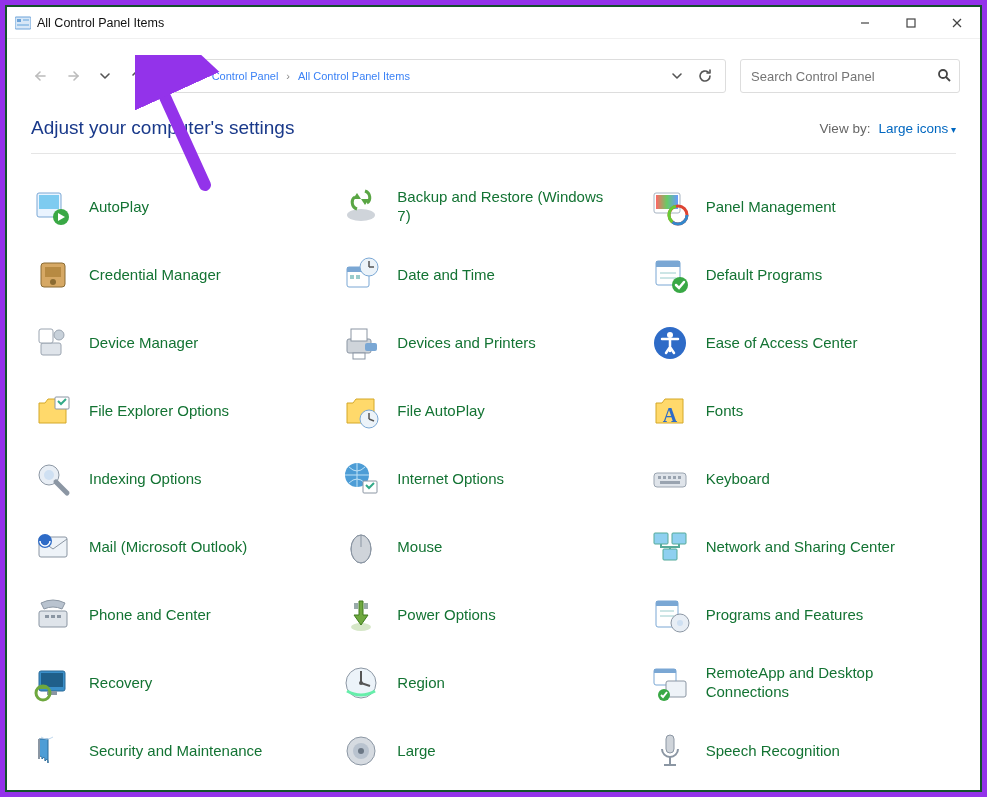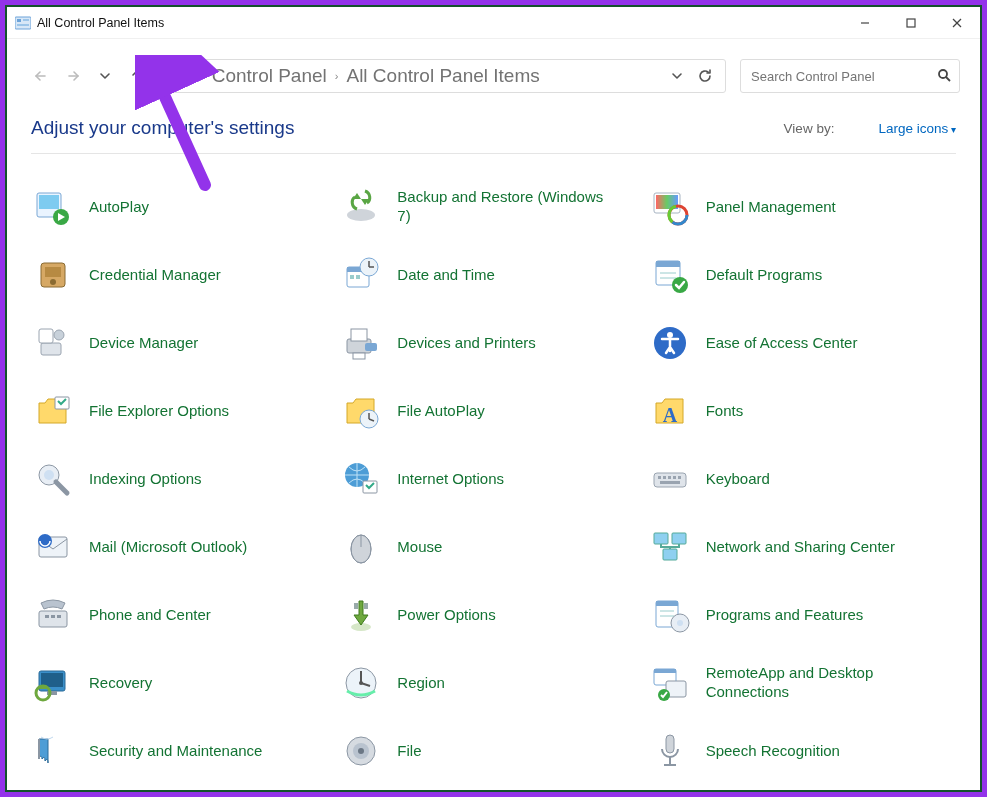--- a/index.html
+++ b/index.html
@@ -13,34 +13,34 @@
   .titlebar .spacer { flex:1; }
   .winbtn { width:46px; height:32px; display:flex; align-items:center; justify-content:center; color:#333; }
   .winbtn svg { width:10px; height:10px; stroke:#444; fill:none; stroke-width:1.2;}
   
   .navrow { display:flex; align-items:center; padding:20px 20px 14px 20px; gap:4px; }
   .navbtn { width:28px; height:28px; display:flex; align-items:center; justify-content:center; color:#666; border-radius:3px; }
   .navbtn svg { width:16px; height:16px; stroke:#555; fill:none; stroke-width:1.6; stroke-linecap:round; stroke-linejoin:round;}
   .navbtn.disabled svg { stroke:#bbb; }
   .addrbar { flex:1; display:flex; align-items:center; height:34px; border:1px solid #ddd; border-radius:3px; margin:0 10px; padding:0 6px 0 4px; background:#fff; }
   .addrbar .mini-icon { width:18px; height:18px; margin:0 6px 0 4px; }
-  .addrbar .crumb { padding:4px 6px; color:#737373; font-size:19px;}
+  .addrbar .crumb { padding:4px 6px; color:#3b82f6; font-size:11px;}
   .addrbar .sep { color:#888; padding:0 2px; font-size:11px;}
   .addrbar .grow { flex:1; }
   .addrbar .addrbtn { width:28px; height:28px; display:flex; align-items:center; justify-content:center; }
   .addrbar .addrbtn svg { width:14px; height:14px; stroke:#555; fill:none; stroke-width:1.6; stroke-linecap:round; stroke-linejoin:round;}
   .searchbox { width:220px; height:34px; border:1px solid #ddd; border-radius:3px; display:flex; align-items:center; padding:0 8px; }
   .searchbox input { border:none; outline:none; flex:1; font-size:13px; color:#be185d; background:transparent;}
   .searchbox svg { width:14px; height:14px; stroke:#444; fill:none; stroke-width:1.8;}
   
   .headerrow { display:flex; align-items:center; padding:10px 24px 14px 24px; }
   .headerrow .adjust { font-size:19px; color:#19398a; }
   .headerrow .spacer { flex:1; }
   .headerrow .viewby { color:#666; font-size:13.5px; margin-right:8px;margin-left:48px;}
-  .headerrow .viewmode { color:#0067c0; font-size:13.5px;margin-left:36px;}
+  .headerrow .viewmode { color:#0067c0; font-size:13.5px;}
   .headerrow .viewmode::after { content:" ▾"; font-size:10px; color:#0067c0;}
   .divider { height:1px; background:#e5e5e5; margin:0 24px; }
   
   .content-wrap { position:relative; flex:1; overflow:auto; }
   .content-wrap::-webkit-scrollbar { width:8px; }
   .content-wrap::-webkit-scrollbar-thumb { background:#c1c1c1; border-radius:4px;}
   .grid { display:grid; grid-template-columns: 1fr 1fr 1fr; column-gap:0; row-gap:22px; padding:30px 24px 30px 24px; }
   .item { display:flex; align-items:center; gap:14px; min-height:46px; }
   .item .ic { width:44px; height:44px; flex-shrink:0; display:flex; align-items:center; justify-content:center; }
   .item .lbl { color:#137333; font-size:15px; line-height:1.25; max-width:220px;}
@@ -442,21 +442,21 @@
             <span class="lbl">Security and Maintenance</span>
           </div>
           <div class="item">
             <span class="ic">
               <svg viewBox="0 0 44 44" width="44" height="44">
                 <circle cx="22" cy="22" r="14" fill="#d6dbe1" stroke="#8b96a3"></circle>
                 <circle cx="22" cy="22" r="8" fill="#b9c3cf"></circle>
                 <circle cx="22" cy="22" r="3" fill="#6b7785"></circle>
               </svg>
             </span>
-            <span class="lbl">File</span>
+            <span class="lbl">Large</span>
           </div>
           <div class="item">
             <span class="ic">
               <svg viewBox="0 0 44 44" width="44" height="44">
                 <rect x="18" y="6" width="8" height="18" rx="4" fill="#cfd4da" stroke="#8b96a3"></rect>
                 <path d="M14 20 a8 8 0 0 0 16 0" stroke="#8b96a3" fill="none" stroke-width="2"></path>
                 <line x1="22" y1="28" x2="22" y2="36" stroke="#8b96a3" stroke-width="2"></line>
                 <line x1="16" y1="36" x2="28" y2="36" stroke="#8b96a3" stroke-width="2"></line>
               </svg>
             </span>

